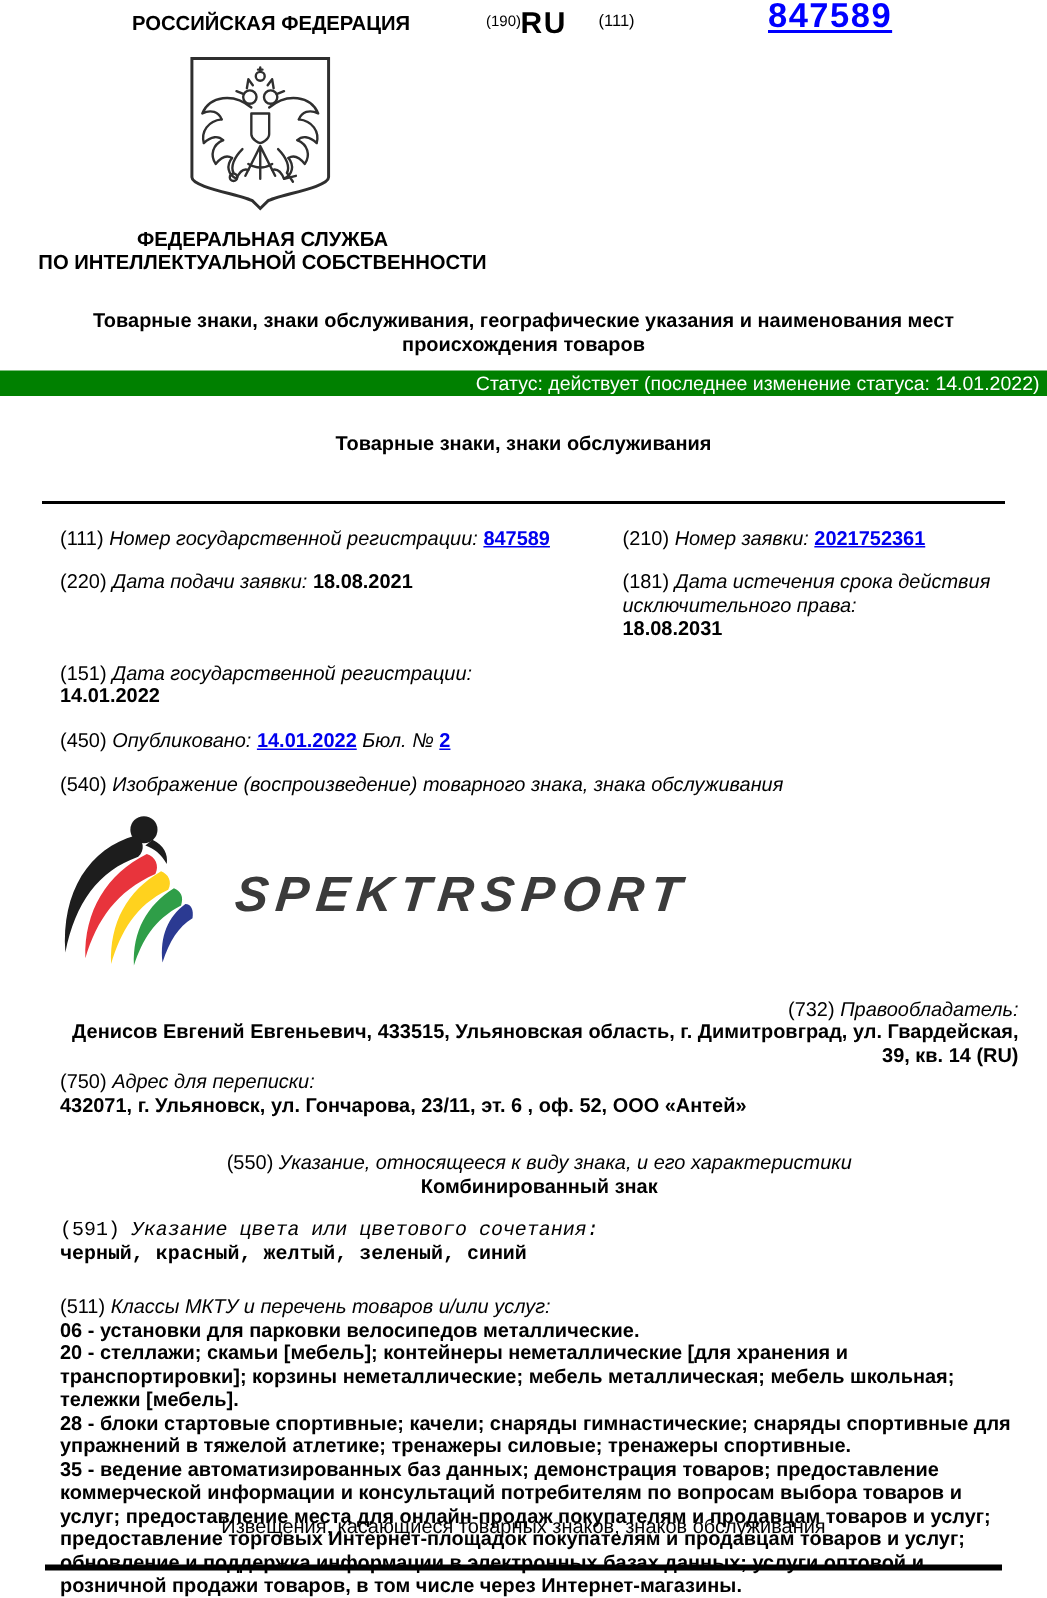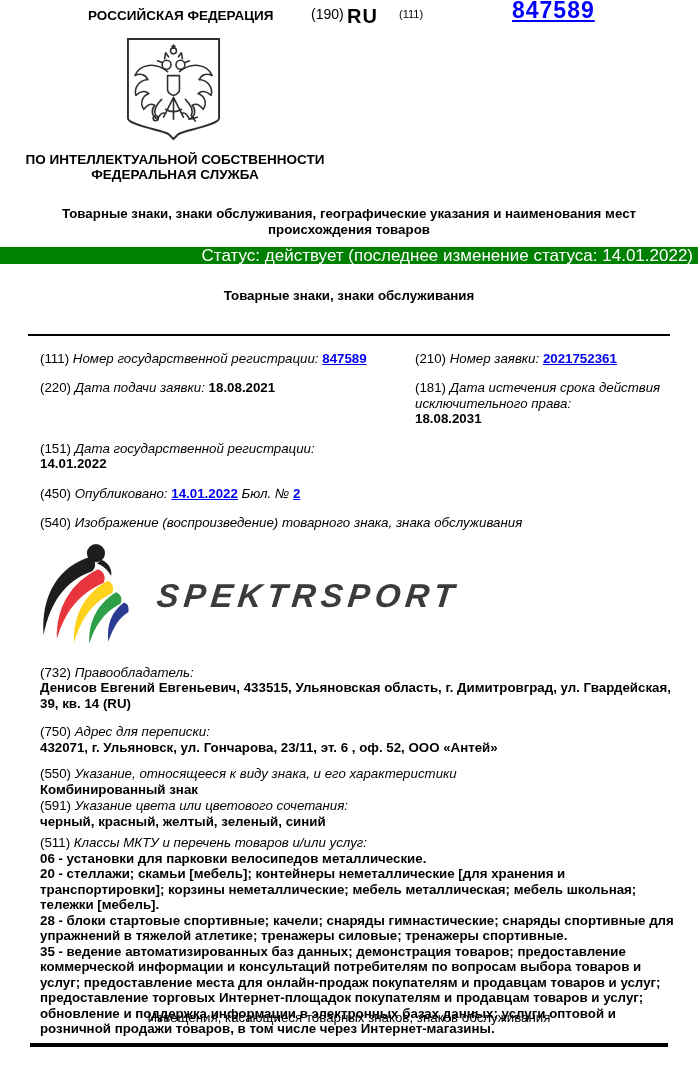--- a/index.html
+++ b/index.html
@@ -4,37 +4,37 @@
 <style>
   html,body{margin:0;padding:0;background:#fff;}
   .page{position:relative;width:698px;height:1065px;overflow:hidden;background:#fff;
         font-family:"Liberation Sans",sans-serif;font-size:13.3px;color:#000;line-height:15.5px;border-radius:21px;}
   .it{font-style:italic;}
   .b{font-weight:bold;}
   a.link{color:#0000EE;font-weight:bold;text-decoration:underline;cursor:pointer;}
   
   .hdr{position:relative;height:200px;}
   .hdr-country{position:absolute;left:88px;top:8px;font-weight:bold;font-size:13.5px;}
-  .hdr-190{position:absolute;left:311px;top:7px;font-size:14px;}
+  .hdr-190{position:absolute;left:324px;top:7px;font-size:10px;}
   .hdr-ru{position:absolute;left:347px;top:9px;font-size:20px;font-weight:bold;letter-spacing:1px;}
   .hdr-111{position:absolute;left:399px;top:7px;font-size:11px;}
   .hdr-num{position:absolute;left:512px;top:3px;font-size:23px;letter-spacing:1px;color:#0000FF !important;}
   .coat{position:absolute;left:122px;top:36px;}
   .agency{position:absolute;left:10px;top:152px;width:330px;text-align:center;font-weight:bold;font-size:13.5px;line-height:15px;}
   
   .subtitle{margin:6px 36px 0;text-align:center;font-weight:bold;}
   .statusbar{margin-top:10px;height:17px;line-height:17px;background:#008000;color:#fff;
-             text-align:right;padding-right:5px;font-size:17px;}
+             text-align:right;padding-right:5px;font-size:13px;}
   .sect-title{margin-top:24px;text-align:center;font-weight:bold;}
   .divider{margin:30px 28px 0;border-top:2px solid #000;height:0;}
   .fields{margin-top:15px;padding-left:40px;display:grid;grid-template-columns:375px auto;}
   .cell{margin-bottom:14px;}
   .indent34{padding-left:34px;}
   .body-block{padding-left:40px;padding-right:19px;}
-  .mt{margin-top:13px;}
+  .mt{margin-top:2px;}
   .logo-row{margin:10px 0 0 35px;display:flex;align-items:center;height:110px;}
   .logo-text{font-weight:bold;font-style:italic;font-size:33px;letter-spacing:5px;color:#3b3b3b;
              transform:skewX(-6deg);margin-left:22px;white-space:nowrap;}
   .footer-title{position:absolute;left:0;top:1010px;width:100%;text-align:center;font-weight:normal;}
   .footer-rule{position:absolute;left:30px;top:1043px;width:638px;height:4px;background:#000;}
 </style>
 </head>
 <body>
 
 <div class="page">
@@ -71,22 +71,22 @@
           <path d="M44 74 C49 77 55 77 60 74"></path>
           <path d="M40 64 C34 70 32 76 34 80"></path>
           <path d="M64 64 C70 70 72 76 70 80"></path>
           <circle cx="34" cy="83" r="2.5"></circle>
           <path d="M70 80 L74 86 M68 84 L76 82"></path>
         </g>
       </svg>
     </div>
 
     <div class="agency">
+      <div>ФЕДЕРАЛЬНАЯ СЛУЖБА</div>
       <div>ПО ИНТЕЛЛЕКТУАЛЬНОЙ СОБСТВЕННОСТИ</div>
-      <div>ФЕДЕРАЛЬНАЯ СЛУЖБА</div>
     </div>
   </div>
 
   <div class="subtitle">Товарные знаки, знаки обслуживания, географические указания и наименования мест происхождения товаров</div>
 
   <div class="statusbar">
     <span>Статус: действует (последнее изменение статуса: 14.01.2022)</span>
   </div>
 
   <div class="sect-title">Товарные знаки, знаки обслуживания</div>
@@ -148,53 +148,53 @@
       <path d="M70 18 C78 22 81 28 80 35 C76 28 71 24 65 22 Z" fill="#1d1d1d"></path>
       <path d="M58 15 C26 24 6 54 9 97 C16 62 32 40 60 30 C65 25 64 18 58 15 Z" fill="#1d1d1d"></path>
       <path d="M66 28 C38 42 22 68 23 101 C31 74 45 54 72 42 C75 36 72 30 66 28 Z" fill="#e8343c"></path>
       <path d="M76 40 C52 54 40 76 41 105 C48 82 58 64 81 53 C84 47 81 42 76 40 Z" fill="#ffd21e"></path>
       <path d="M85 52 C66 64 56 82 57 106 C63 88 71 74 90 64 C92 58 90 54 85 52 Z" fill="#2f9e48"></path>
       <path d="M93 63 C81 72 75 85 77 104 C82 89 88 79 98 73 C99 67 97 63 93 63 Z" fill="#2b3a92"></path>
     </svg>
     <span class="logo-text">SPEKTRSPORT</span>
   </div>
 
-  <div class="body-block" style="margin-top:14px;">
+  <div class="body-block" style="margin-top:14px;text-align:right;">
     <div>
       <span>(732)</span>
       <span class="it">Правообладатель:</span>
     </div>
     <div class="b">Денисов Евгений Евгеньевич, 433515, Ульяновская область, г. Димитровград, ул. Гвардейская, 39, кв. 14 (RU)</div>
   </div>
 
   <div class="body-block mt">
     <div>
       <span>(750)</span>
       <span class="it">Адрес для переписки:</span>
     </div>
     <div class="b">432071, г. Ульяновск, ул. Гончарова, 23/11, эт. 6 , оф. 52, ООО «Антей»</div>
   </div>
 
-  <div class="body-block" style="margin-top:11px;">
+  <div class="body-block" style="margin-top:23px;text-align:center;">
     <div>
       <span>(550)</span>
       <span class="it">Указание, относящееся к виду знака, и его характеристики</span>
     </div>
     <div class="b">Комбинированный знак</div>
   </div>
 
-  <div class="body-block" style="margin-top:1px;">
+  <div class="body-block" style="margin-top:14px;font-family:Liberation Mono, monospace;">
     <div>
       <span>(591)</span>
       <span class="it">Указание цвета или цветового сочетания:</span>
     </div>
     <div class="b">черный, красный, желтый, зеленый, синий</div>
   </div>
 
-  <div class="body-block" style="margin-top:6px;">
+  <div class="body-block" style="margin-top:20px;">
     <div>
       <span>(511)</span>
       <span class="it">Классы МКТУ и перечень товаров и/или услуг:</span>
     </div>
     <div class="b">06 - установки для парковки велосипедов металлические.</div>
     <div class="b">20 - стеллажи; скамьи [мебель]; контейнеры неметаллические [для хранения и транспортировки]; корзины неметаллические; мебель металлическая; мебель школьная; тележки [мебель].</div>
     <div class="b">28 - блоки стартовые спортивные; качели; снаряды гимнастические; снаряды спортивные для упражнений в тяжелой атлетике; тренажеры силовые; тренажеры спортивные.</div>
     <div class="b">35 - ведение автоматизированных баз данных; демонстрация товаров; предоставление коммерческой информации и консультаций потребителям по вопросам выбора товаров и услуг; предоставление места для онлайн-продаж покупателям и продавцам товаров и услуг; предоставление торговых Интернет-площадок покупателям и продавцам товаров и услуг; обновление и поддержка информации в электронных базах данных; услуги оптовой и розничной продажи товаров, в том числе через Интернет-магазины.</div>
   </div>
 

